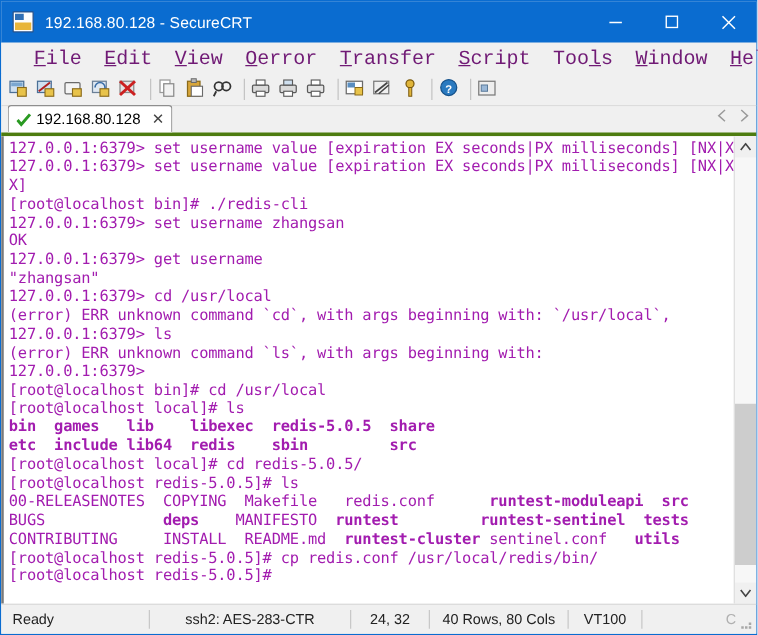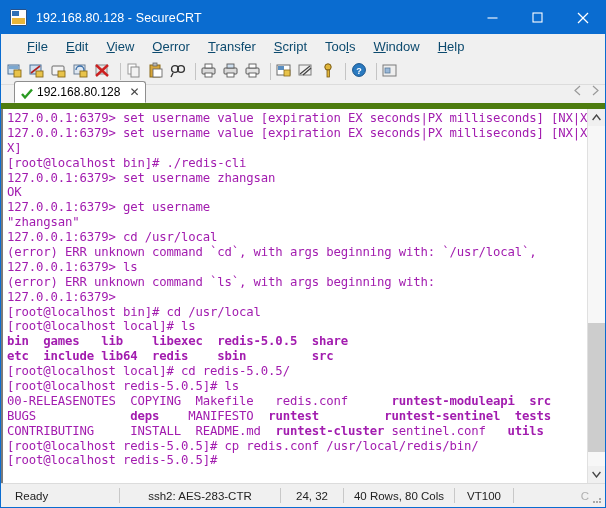--- a/index.html
+++ b/index.html
@@ -68,24 +68,25 @@
 
   
   .menubar {
     height: 25px; flex: 0 0 25px;
     background: #f0f0f0;
     display: flex; align-items: center;
     padding-left: 17px;
     box-sizing: border-box;
   }
   .menu-item {
-    font-size: 13px;
-    color: #0c4a6e;
+    font-size: 16px;
+    color: #701a75;
     padding: 2px 9px;
     white-space: nowrap;
+    font-family: Liberation Mono, monospace;
   }
   .menu-item u { text-decoration: underline; }
 
   
   .toolbar {
     height: 26px; flex: 0 0 26px;
     background: #f0f0f0;
     display: flex; align-items: center;
     padding-left: 5px;
     box-sizing: border-box;
@@ -116,22 +117,22 @@
     font-family: "Liberation Sans", sans-serif;
     white-space: nowrap; overflow: hidden;
   }
 
   
   .tabbar {
     height: 24px; flex: 0 0 24px;
     background: #f0f0f0;
     display: flex; align-items: flex-end;
     position: relative;
-    border-bottom: 6px solid #4d7c0f;
-    padding-left: 13px;
+    border-bottom: 3px solid #4d7c0f;
+    padding-left: 5px;
     box-sizing: border-box;
   }
   .tab {
     height: 22px;
     background: #ffffff;
     border: 1px solid #8e8e8e;
     border-bottom: 1px solid #ffffff;
     border-radius: 3px 3px 0 0;
     display: flex; align-items: center;
     padding: 0 6px 0 6px;
@@ -220,21 +221,21 @@
     padding: 0 7px;
     height: 16px;
     display: flex; align-items: center;
     white-space: nowrap;
   }
   .sb-div {
     width: 1px; height: 15px;
     background: #c8c8c8;
     flex: 0 0 1px;
   }
-  .sb-ready { width: 118px; padding-left: 14px; box-sizing: border-box; }
+  .sb-ready { width: 118px; padding-left: 9px; box-sizing: border-box; }
   .sb-grip {
     position: absolute; right: 2px; bottom: 2px;
     width: 12px; height: 12px;
   }
 </style>
 </head>
 <body>
 
 <div class="window">
 

